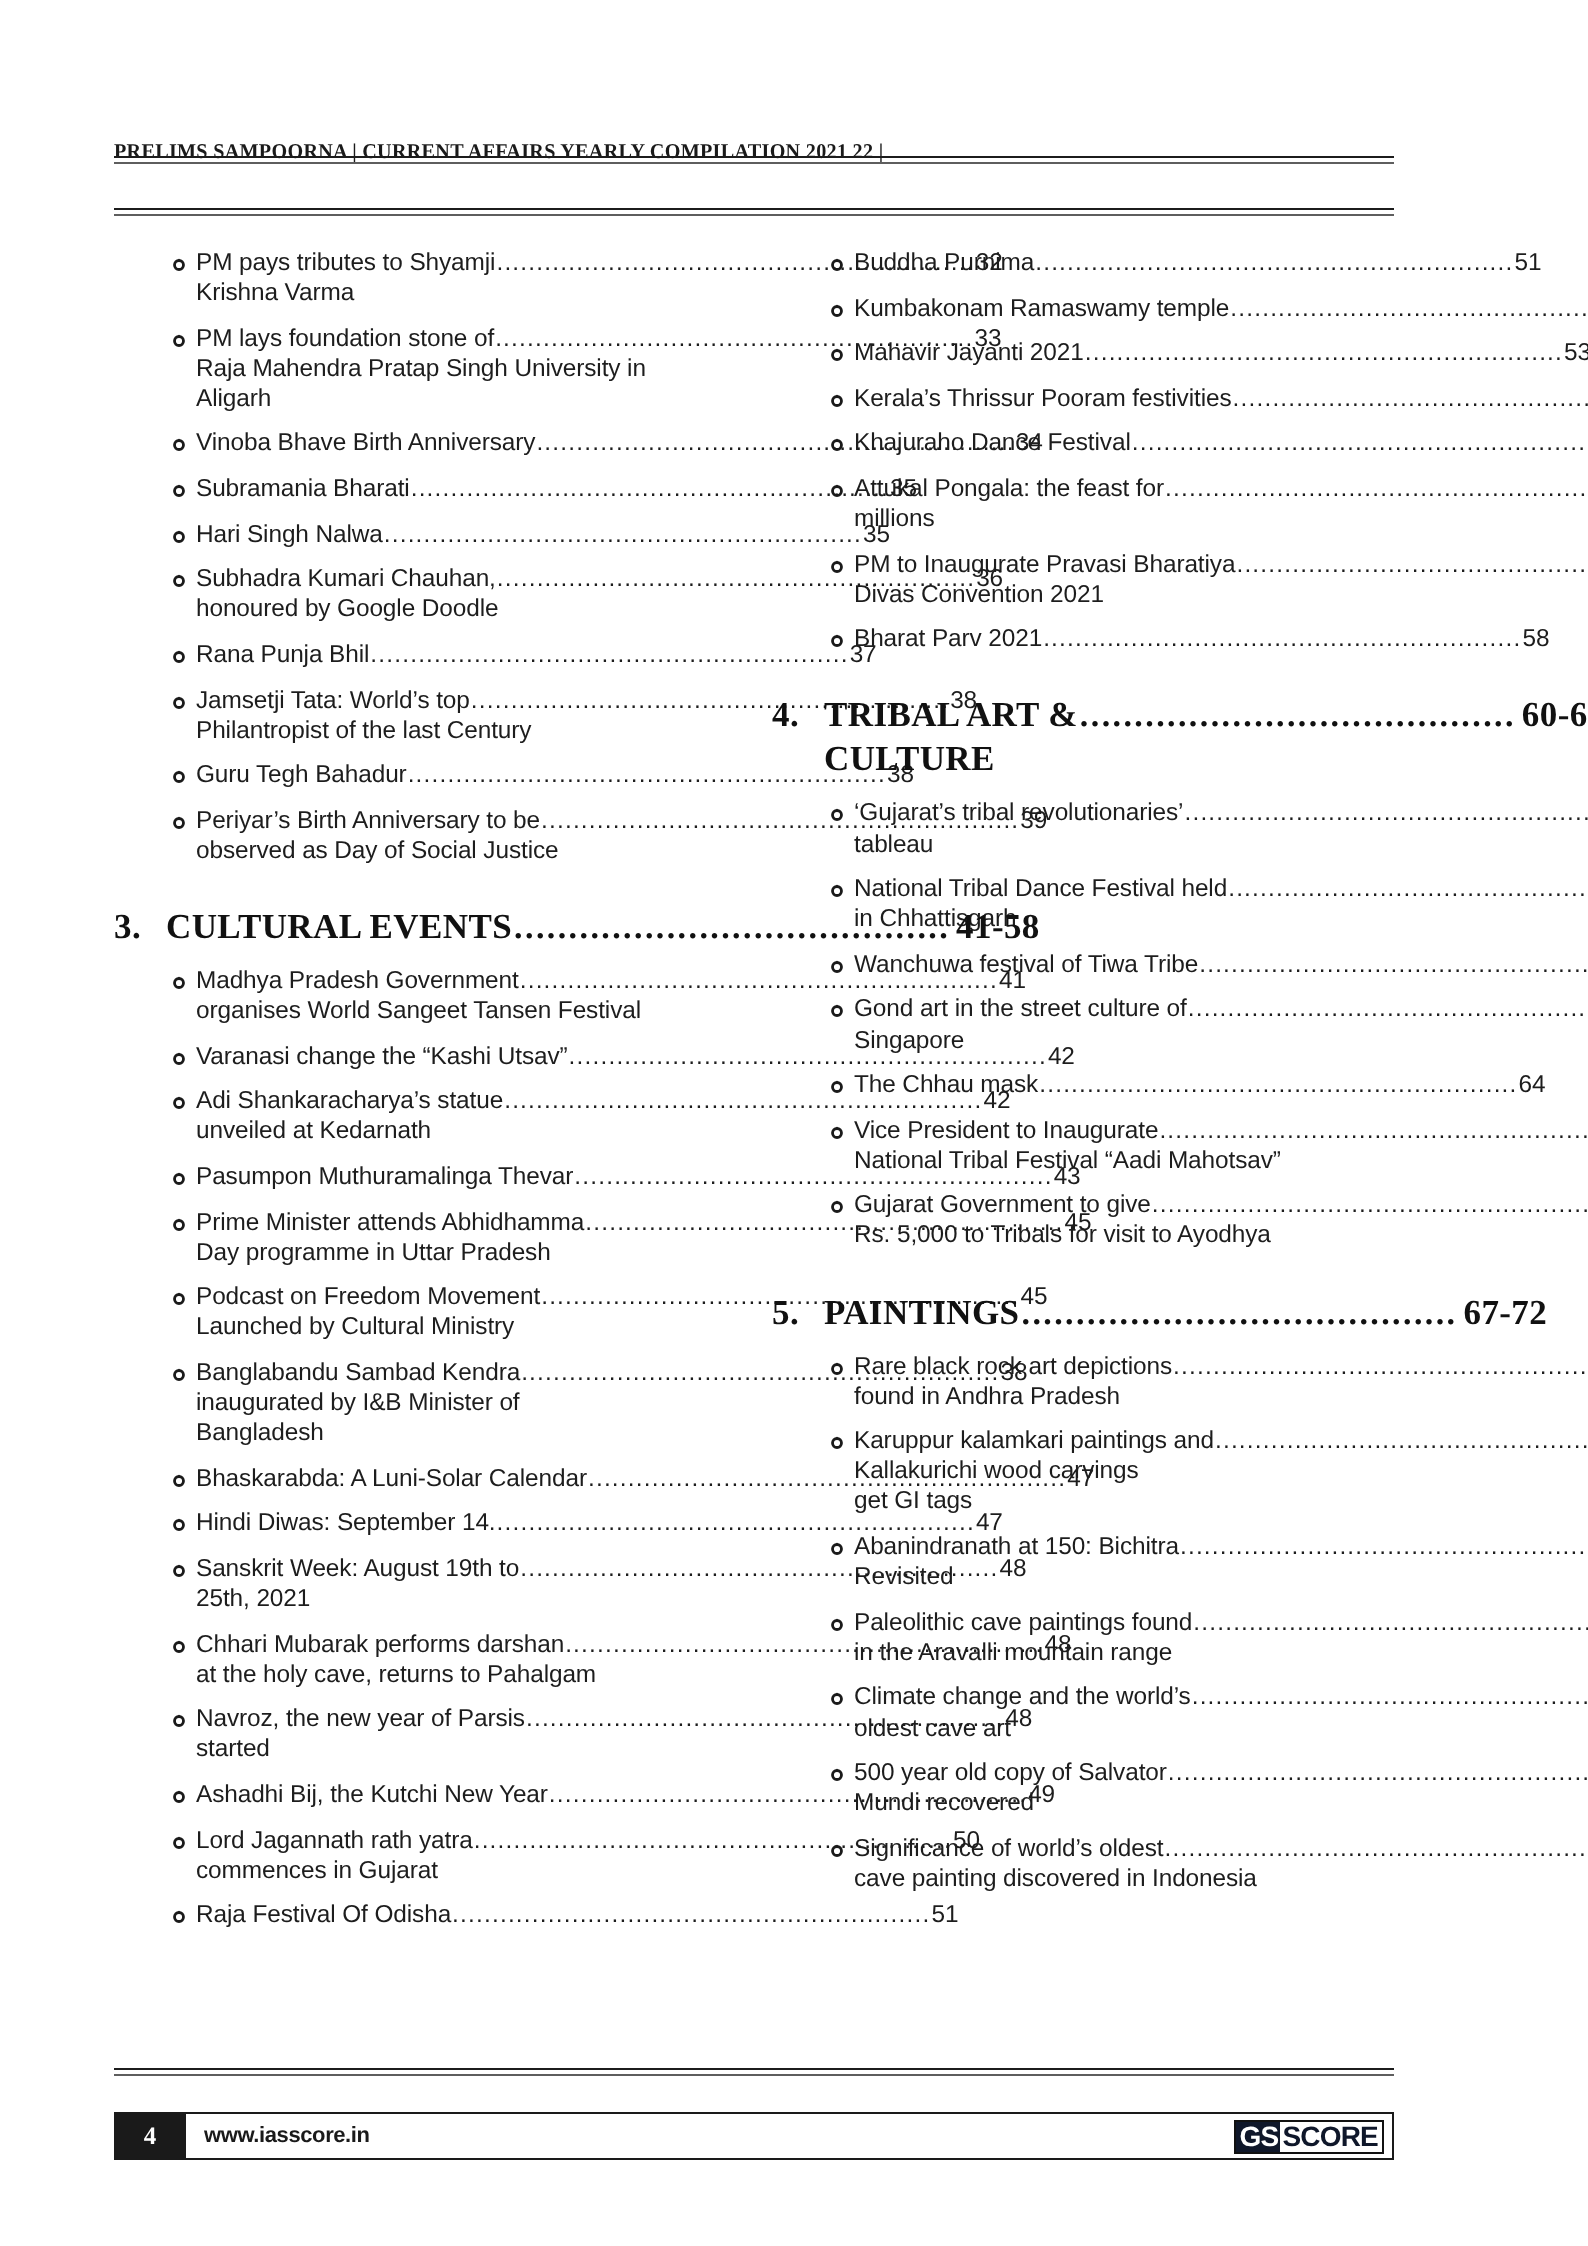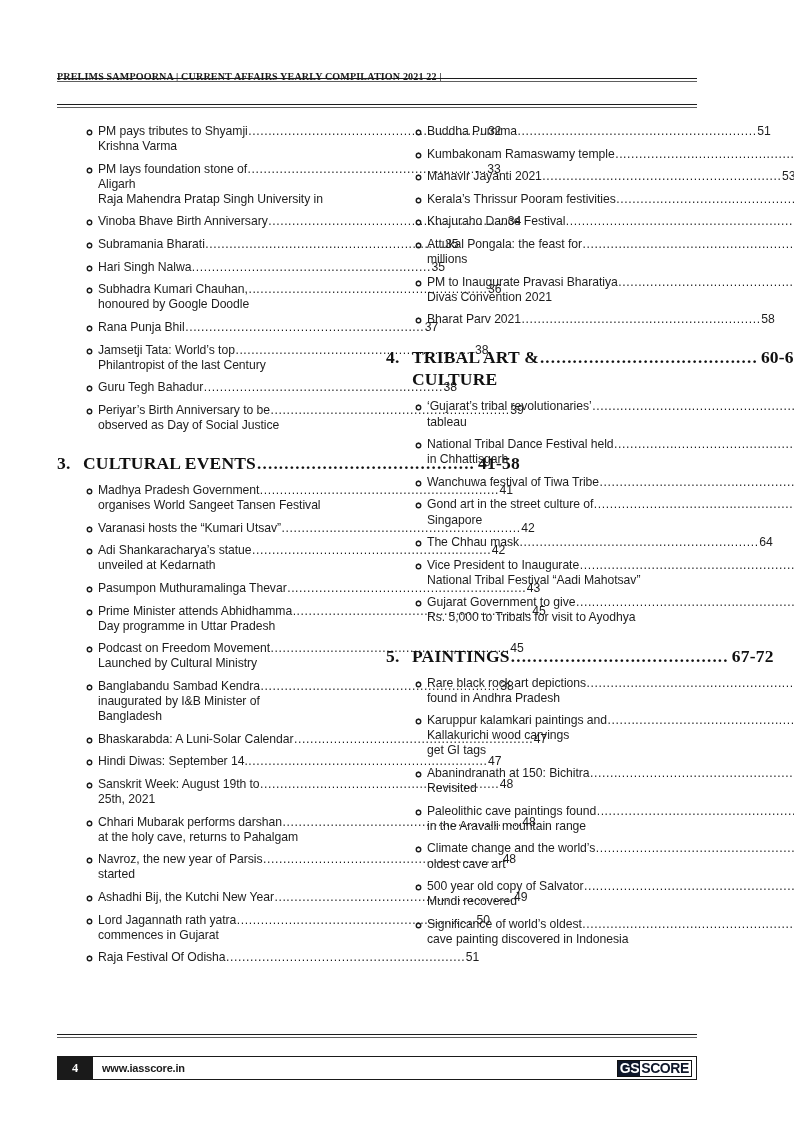--- a/index.html
+++ b/index.html
@@ -283,22 +283,22 @@
                 <circle cx="5" cy="5" r="3.2" fill="none" stroke="#1a1a1a" stroke-width="2"></circle>
                 <path d="M5 0.3 L6 2 L4 2 Z" fill="#1a1a1a"></path>
               </svg>
             </span>
             <span class="entry">
               <span class="entry-line1">
                 <span class="entry-text">PM lays foundation stone of</span>
                 <span class="entry-dots">............................................................</span>
                 <span class="entry-page">33</span>
               </span>
+              <span class="entry-rest">Raja Mahendra Pratap Singh University in</span>
               <span class="entry-rest">Aligarh</span>
-              <span class="entry-rest">Raja Mahendra Pratap Singh University in</span>
             </span>
           </li>
           <li class="toc-item">
             <span class="bullet">
               <svg width="7" height="7" viewBox="0 0 10 10">
                 <circle cx="5" cy="5" r="3.2" fill="none" stroke="#1a1a1a" stroke-width="2"></circle>
                 <path d="M5 0.3 L6 2 L4 2 Z" fill="#1a1a1a"></path>
               </svg>
             </span>
             <span class="entry">
@@ -445,21 +445,21 @@
           </li>
           <li class="toc-item">
             <span class="bullet">
               <svg width="7" height="7" viewBox="0 0 10 10">
                 <circle cx="5" cy="5" r="3.2" fill="none" stroke="#1a1a1a" stroke-width="2"></circle>
                 <path d="M5 0.3 L6 2 L4 2 Z" fill="#1a1a1a"></path>
               </svg>
             </span>
             <span class="entry">
               <span class="entry-line1">
-                <span class="entry-text">Varanasi hosts the “Kumari Utsav”</span>
+                <span class="entry-text">Varanasi change the “Kashi Utsav”</span>
                 <span class="entry-dots">............................................................</span>
                 <span class="entry-page">42</span>
               </span>
             </span>
           </li>
           <li class="toc-item">
             <span class="bullet">
               <svg width="7" height="7" viewBox="0 0 10 10">
                 <circle cx="5" cy="5" r="3.2" fill="none" stroke="#1a1a1a" stroke-width="2"></circle>
                 <path d="M5 0.3 L6 2 L4 2 Z" fill="#1a1a1a"></path>

